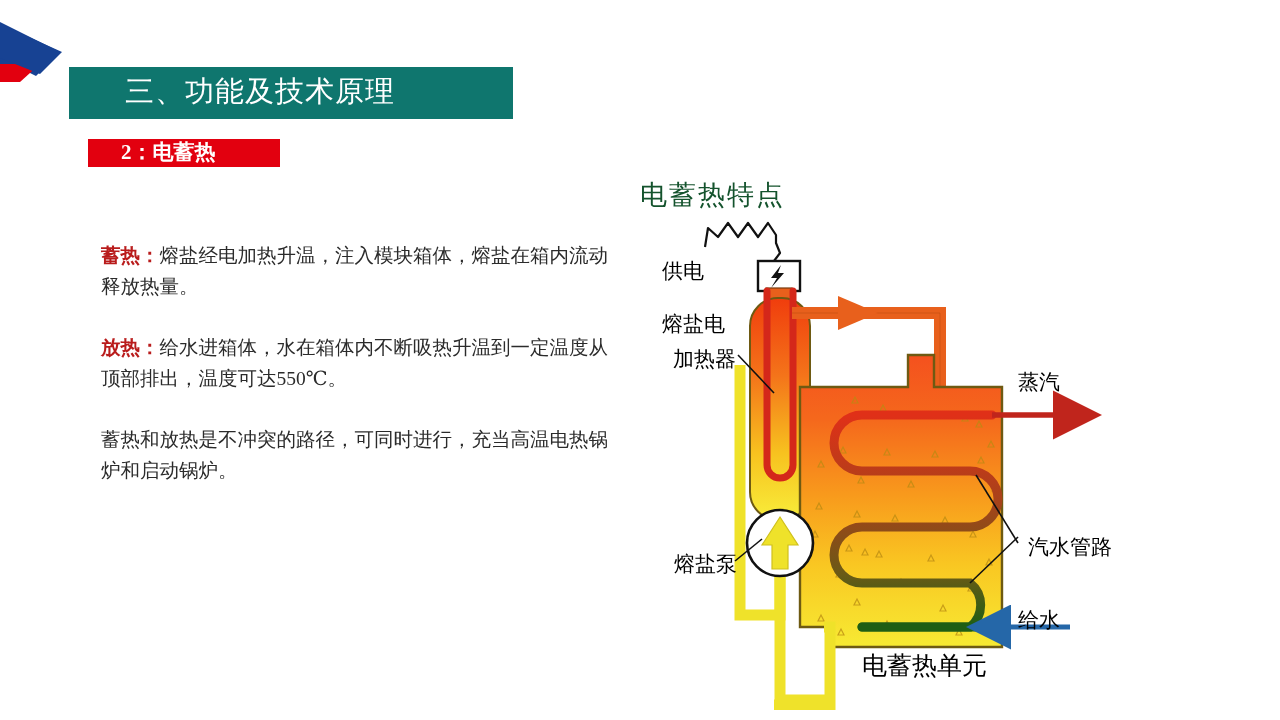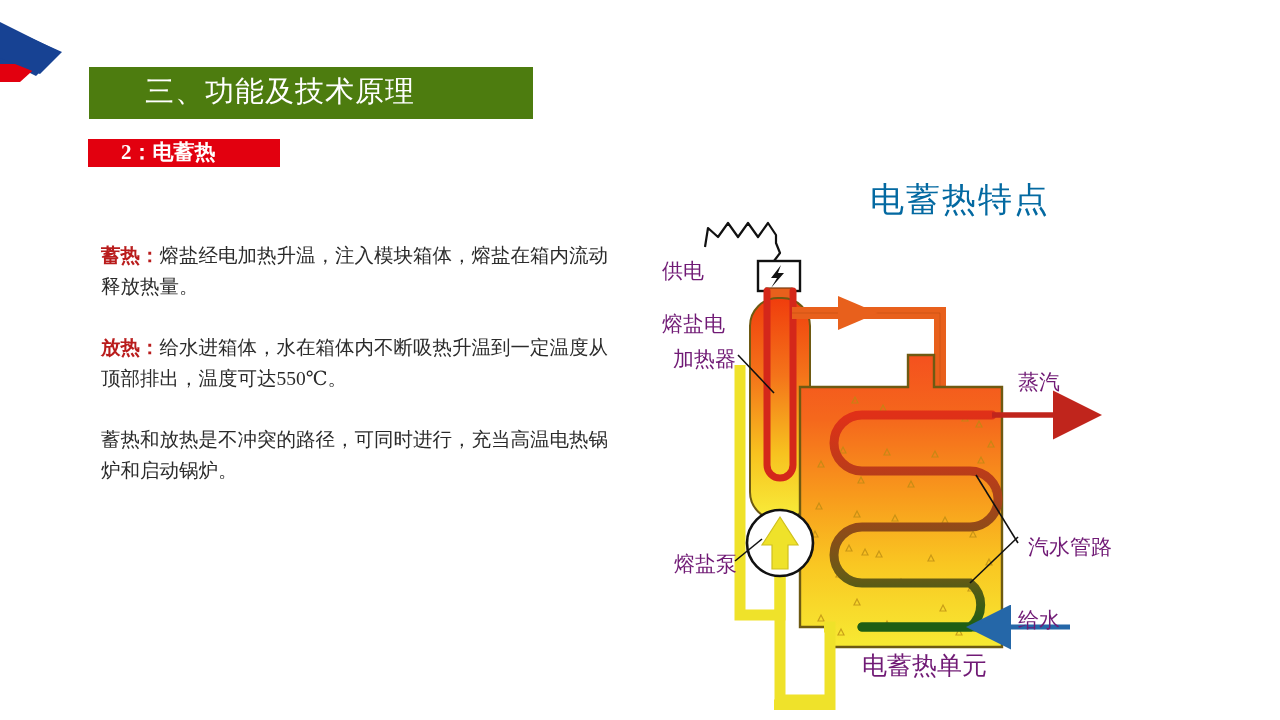--- a/index.html
+++ b/index.html
@@ -20,25 +20,25 @@
     position: absolute;
     left: 0;
     top: 22px;
     width: 72px;
     height: 60px;
   }
 
   
   .section-title-bar {
     position: absolute;
-    left: 89px;
+    left: 69px;
     top: 67px;
     width: 444px;
     height: 52px;
-    background: #4d7c0f;
+    background: #0f766e;
   }
   .section-title-bar .txt {
     position: absolute;
     left: 56px;
     top: 50%;
     transform: translateY(-52%);
     color: #ffffff;
     font-size: 29px;
     letter-spacing: 1px;
     white-space: nowrap;
@@ -90,34 +90,34 @@
     left: 640px;
     top: 165px;
     width: 640px;
     height: 545px;
   }
   .diagram-title {
     position: absolute;
     left: 0;
     top: 12px;
     width: 640px;
-    text-align: center;
-    font-size: 34px;
-    color: #0369a1;
+    text-align: left;
+    font-size: 27px;
+    color: #14532d;
     letter-spacing: 2px;
   }
   .diagram svg {
     position: absolute;
     left: 0;
     top: 0;
   }
   .dlabel {
     position: absolute;
     font-size: 21px;
-    color: #701a75;
+    color: #000000;
     white-space: nowrap;
     font-family: Liberation Mono, monospace;
   }
   .dlabel.lbl-power      { left: 22px;  top: 92px; }
   .dlabel.lbl-heater-1   { left: 22px;  top: 145px; }
   .dlabel.lbl-heater-2   { left: 22px;  top: 180px; margin-left: 11px; }
   .dlabel.lbl-pump       { left: 22px;  top: 385px; margin-left: 12px; }
   .dlabel.lbl-steam      { left: 378px; top: 203px; }
   .dlabel.lbl-pipeline   { left: 388px; top: 368px; }
   .dlabel.lbl-feedwater  { left: 378px; top: 441px; }

